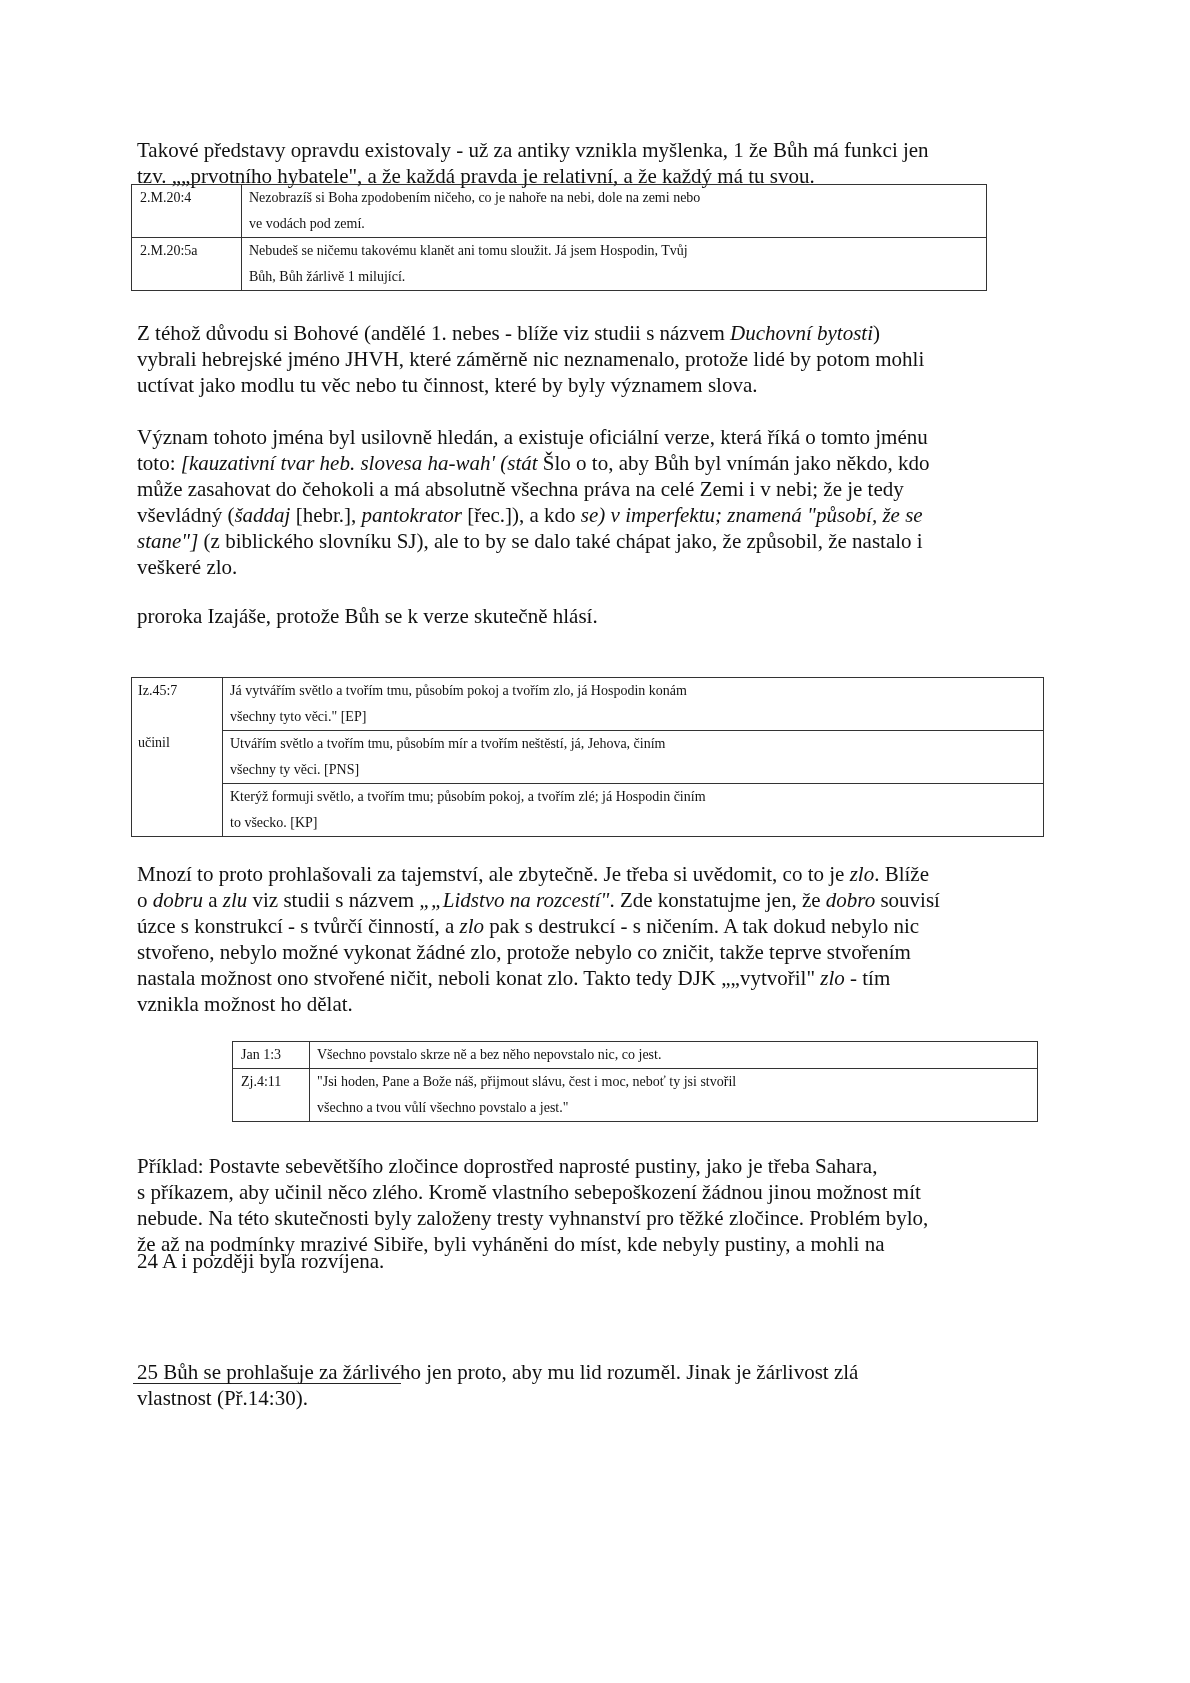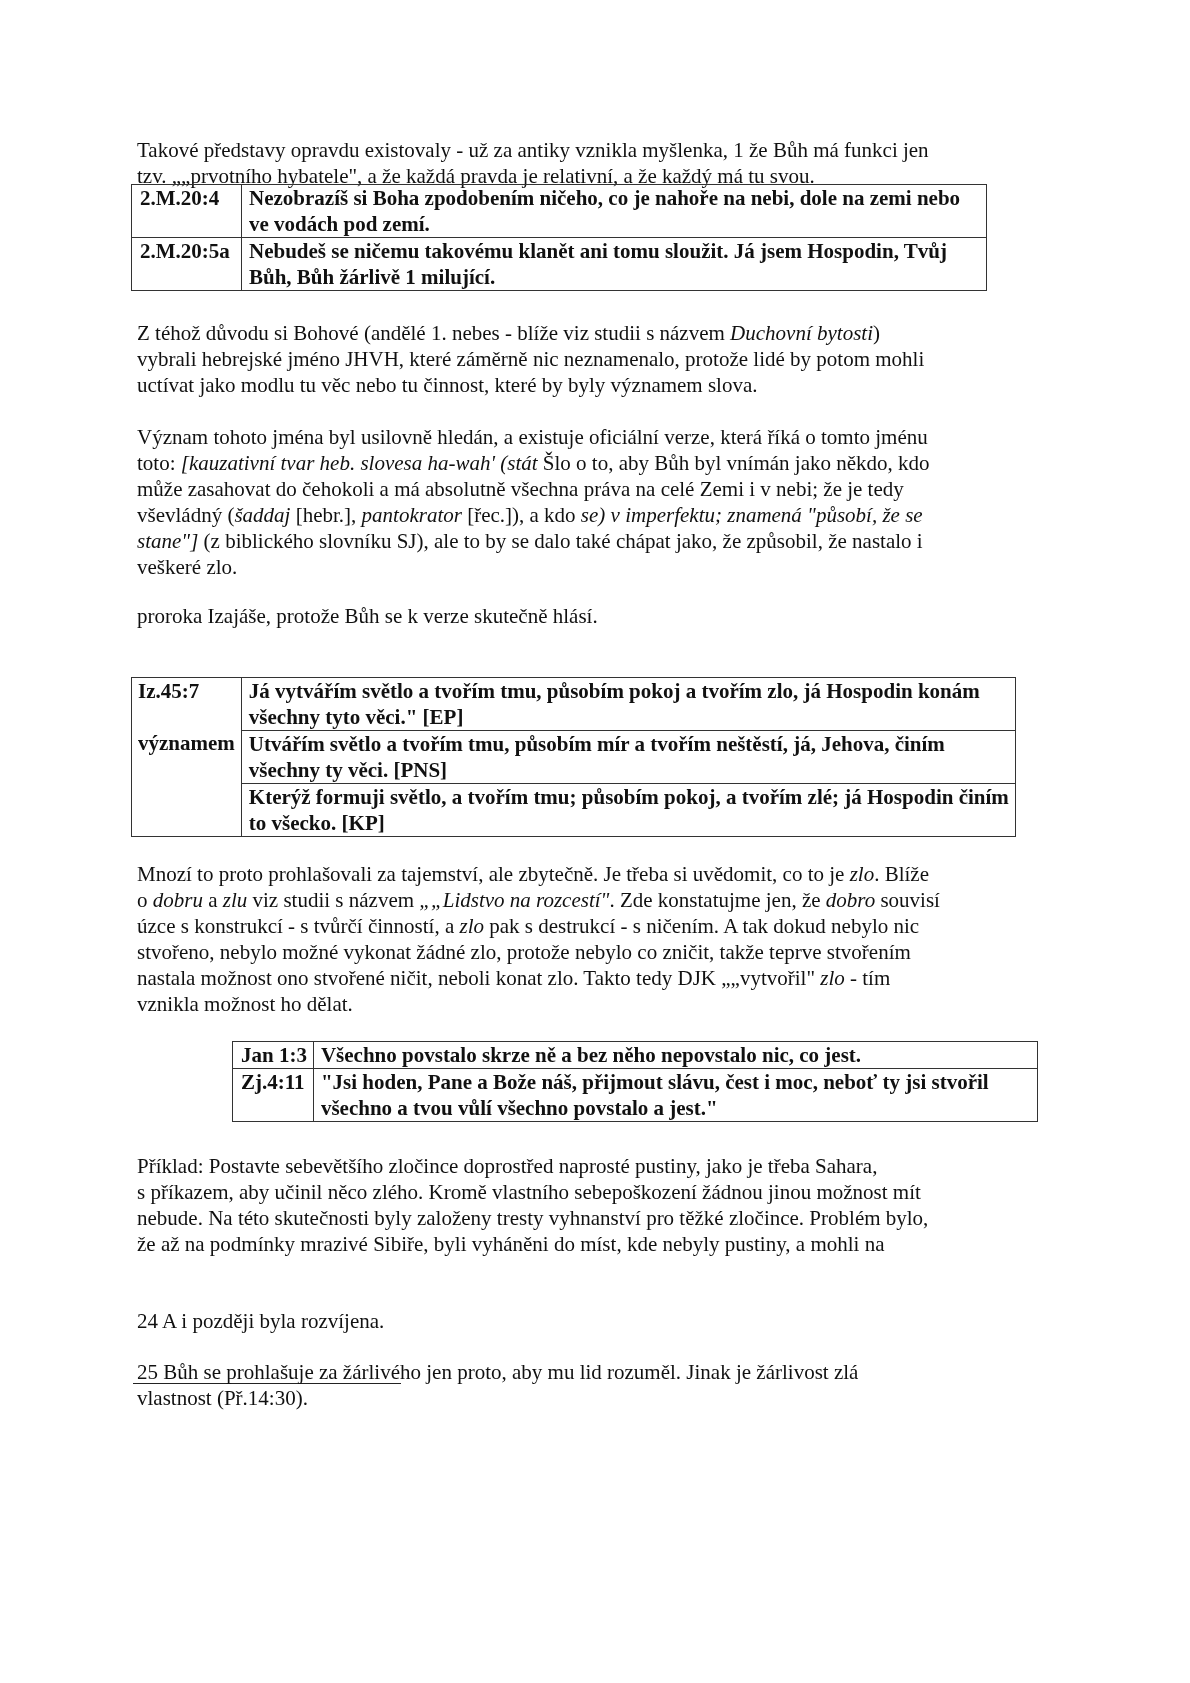--- a/index.html
+++ b/index.html
@@ -7,21 +7,21 @@
     width: 1190px; height: 1683px; position: relative; overflow: hidden;
     font-family: "Liberation Serif", "DejaVu Serif", serif;
     color: #111111; font-size: 21px; line-height: 26px;
   }
   .para { position: absolute; left: 133px; width: 860px; margin: 4px; }
   .para .line { display: block; white-space: nowrap; }
   i { font-style: italic; }
 
   table.vt {
     position: absolute; border-collapse: collapse;
-    font-size: 21px; line-height: 26px; font-weight: bold;
+    font-size: 14px; line-height: 26px;
   }
   table.vt td {
     border: 1.5px solid #333333; vertical-align: top; padding: 0 6px 0 7px;
   }
   table.vt td.ref { text-align: left; white-space: nowrap; padding: 0 6px 0 8px; }
   table.vt td .line { display: block; white-space: nowrap; }
 
   .fn-rule {
     position: absolute; left: 133px; top: 1383px; width: 268px; height: 0;
     border-top: 1.5px solid #222222;
@@ -66,27 +66,27 @@
   <span class="line">může zasahovat do čehokoli a má absolutně všechna práva na celé Zemi i v nebi; že je tedy</span>
   <span class="line"><span>všev</span><span>ládný (</span><i>šaddaj</i><span> [hebr.], </span><i>pantokrator</i><span> [řec.]), a kdo </span><i>se) v imperfektu; znamená "působí, že se</i></span>
   <span class="line"><i>stane"]</i><span> (z biblického slovníku SJ), ale to by se dalo také chápat jako, že způsobil, že nastalo i</span></span>
   <span class="line">veškeré zlo.</span>
 </p>
 
 <p class="para" style="top:599px;">
   <span class="line">proroka Izajáše, protože Bůh se k verze skutečně hlásí.</span>
 </p>
 
-<table class="vt" style="left:131px; top:677px; width:802px;">
+<table class="vt" style="left:131px; top:677px; width:913px;">
   <tbody>
       <tr>
     <td class="ref" rowspan="3" style="width:78px; padding-left:6px;">
       <span class="line">Iz.45:7</span>
       <span class="line">&nbsp;</span>
-      <span class="line">významem</span>
+      <span class="line">učinil</span>
     </td>
     <td>
       <span class="line">Já vytvářím světlo a tvořím tmu, působím pokoj a tvořím zlo, já Hospodin konám</span>
       <span class="line">všechny tyto věci." [EP]</span>
     </td>
   </tr>
   <tr>
     <td>
       <span class="line">Utvářím světlo a tvořím tmu, působím mír a tvořím neštěstí, já, Jehova, činím</span>
       <span class="line">všechny ty věci. [PNS]</span>
@@ -130,19 +130,19 @@
 
 <p class="para" style="top:1149px;">
   <span class="line">Příklad: Postavte sebevětšího zločince doprostřed naprosté pustiny, jako je třeba Sahara,</span>
   <span class="line">s příkazem, aby učinil něco zlého. Kromě vlastního sebepoškození žádnou jinou možnost mít</span>
   <span class="line">nebude. Na této skutečnosti byly založeny tresty vyhnanství pro těžké zločince. Problém bylo,</span>
   <span class="line">že až na podmínky mrazivé Sibiře, byli vyháněni do míst, kde nebyly pustiny, a mohli na</span>
 </p>
 
 <div class="fn-rule"></div>
 
-<p class="para" style="top:1304px;">
+<p class="para" style="top:1244px;">
   <span class="line">24 A i později byla rozvíjena.</span>
 </p>
 <p class="para" style="top:1355px;">
   <span class="line">25 Bůh se prohlašuje za žárlivého jen proto, aby mu lid rozuměl. Jinak je žárlivost zlá</span>
   <span class="line">vlastnost (Př.14:30).</span>
 </p>
 
 </body></html>

